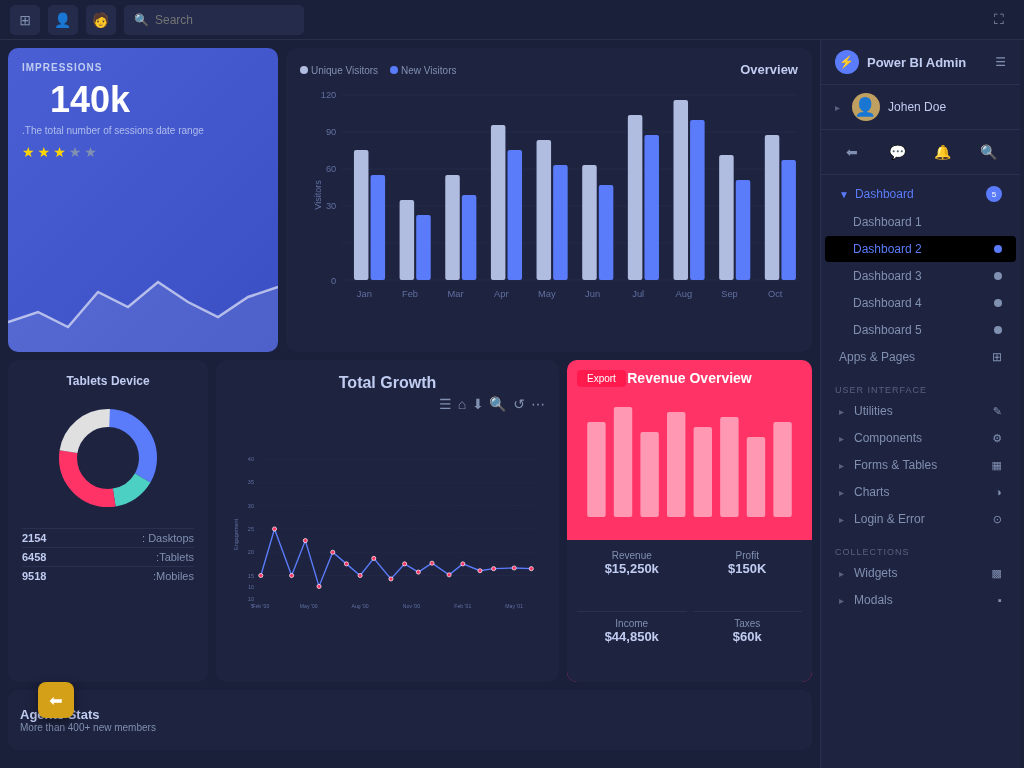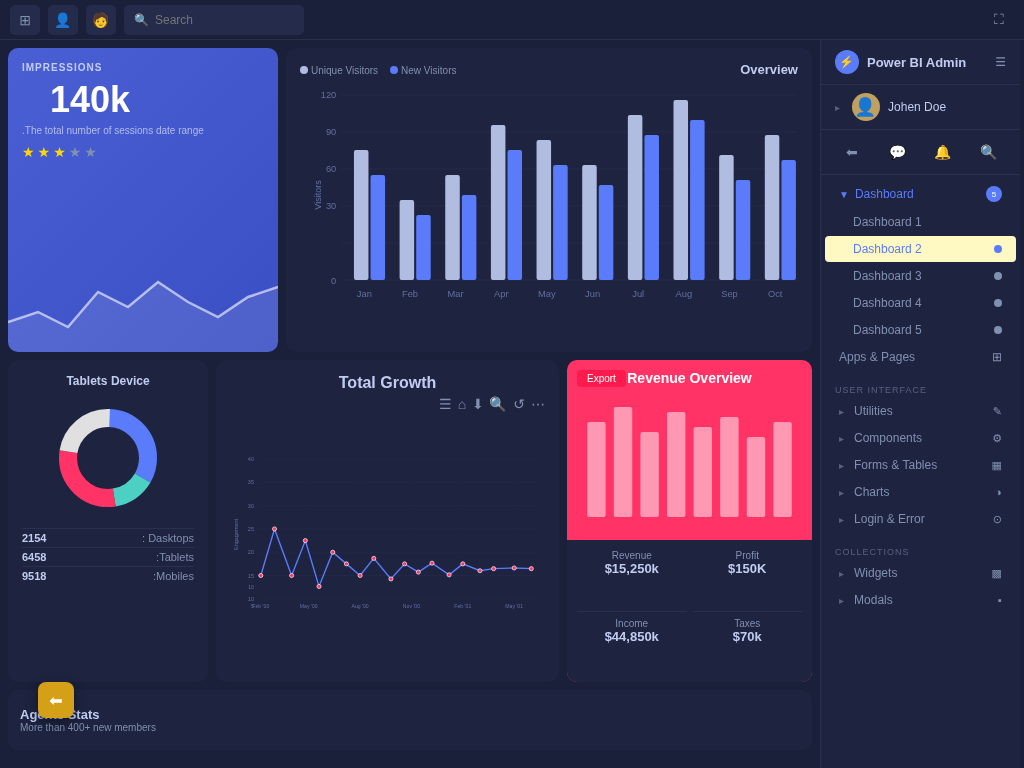--- a/index.html
+++ b/index.html
@@ -341,21 +341,21 @@
           <div class="rev-stat">
             <div class="rev-stat-label">Profit</div>
             <div class="rev-stat-value">$150K</div>
           </div>
           <div class="rev-stat" style="border-top:1px solid #2a3050; padding-top:6px;">
             <div class="rev-stat-label">Income</div>
             <div class="rev-stat-value">$44,850k</div>
           </div>
           <div class="rev-stat" style="border-top:1px solid #2a3050; padding-top:6px;">
             <div class="rev-stat-label">Taxes</div>
-            <div class="rev-stat-value">$70k</div>
+            <div class="rev-stat-value">$60k</div>
           </div>
         </div>
       </div>
     </div>
 
     <div class="agents-strip">
       <div>
         <div class="agents-title">Agents Stats</div>
         <div class="agents-sub">More than 400+ new members</div>
       </div>
@@ -391,21 +391,21 @@
           <span style="color:#5b7cfa; font-size:10px;">▼</span>
           <span class="si-label" style="color:#5b7cfa;">Dashboard</span>
         </div>
         <div class="si-badge">5</div>
       </div>
       <div class="sidebar-item" style="padding-left:28px;">
         <div class="sidebar-item-left">
           <span class="si-label">Dashboard 1</span>
         </div>
       </div>
-      <div class="sidebar-item active" style="padding-left:28px; background:#fef9c3;justify-content:space-between;">
+      <div class="sidebar-item active" style="padding-left:28px; background:#000000;justify-content:space-between;">
         <div class="sidebar-item-left">
           <span class="si-label" style="color:#5b7cfa;">Dashboard 2</span>
         </div>
         <div class="si-dot"></div>
       </div>
       <div class="sidebar-item" style="padding-left:28px;">
         <div class="sidebar-item-left">
           <span class="si-label">Dashboard 3</span>
         </div>
         <div style="width:8px;height:8px;background:#8090b0;border-radius:50%;"></div>

